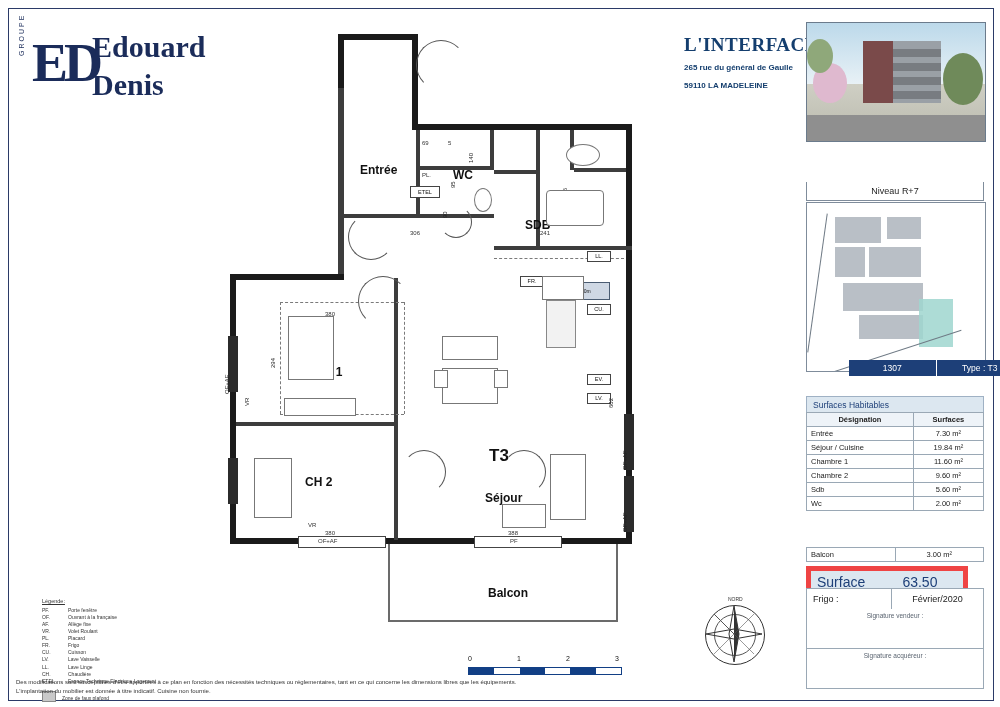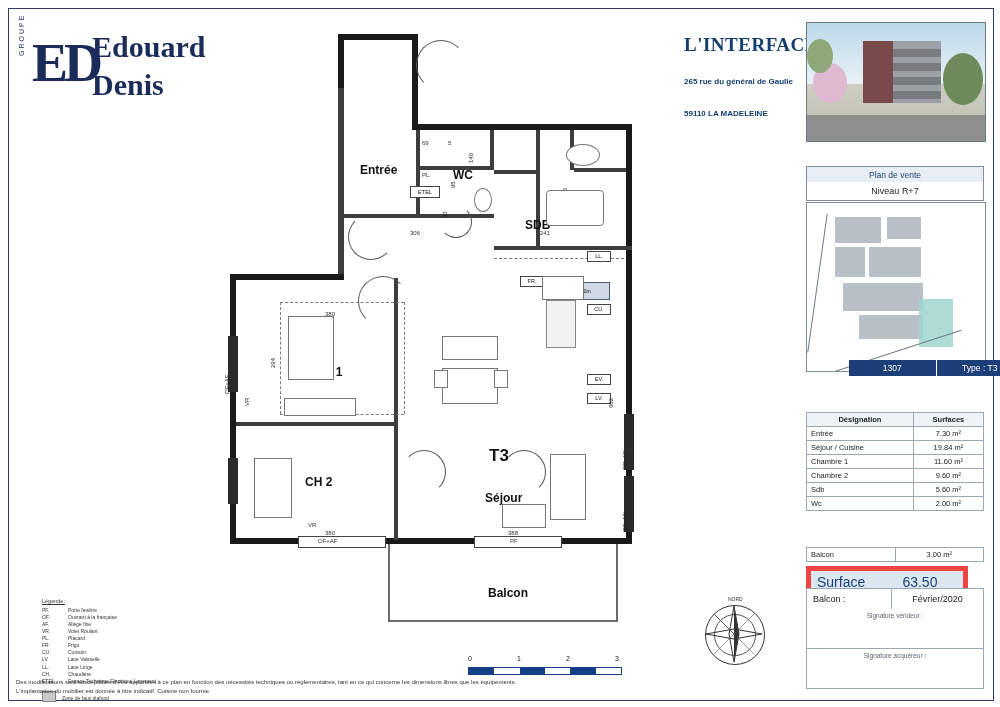--- a/index.html
+++ b/index.html
@@ -10,21 +10,21 @@
   
   .logo{position:absolute;left:14px;top:26px;width:240px;height:80px;}
   .logo .grp{position:absolute;left:4px;top:30px;transform:rotate(-90deg);transform-origin:left top;font-size:7px;letter-spacing:2px;color:#1b2c5a;}
   .logo .mono{position:absolute;left:18px;top:6px;font-family:"Liberation Serif",serif;font-size:54px;color:#1b2c5a;font-weight:bold;letter-spacing:-4px;}
   .logo .n1{position:absolute;left:78px;top:4px;font-family:"Liberation Serif",serif;font-size:30px;color:#1b2c5a;font-weight:bold;}
   .logo .n2{position:absolute;left:78px;top:42px;font-family:"Liberation Serif",serif;font-size:30px;color:#1b2c5a;font-weight:bold;text-align:center;}
 
   
   .proj{position:absolute;left:684px;top:34px;width:120px;}
   .proj .t{font-family:"Liberation Serif",serif;font-size:19px;color:#143e6e;letter-spacing:.5px;font-weight:bold;white-space:nowrap;}
-  .proj .a{font-size:8px;color:#143e6e;margin-top:21px;line-height:1.35;white-space:nowrap;font-weight:bold;}
+  .proj .a{font-size:8px;color:#143e6e;margin-top:7px;line-height:1.35;white-space:nowrap;font-weight:bold;}
   .photo{position:absolute;left:806px;top:22px;width:178px;height:118px;border:1px solid #6b7b8c;overflow:hidden;background:#cfe3ef;}
   .sky{position:absolute;left:0;top:0;width:100%;height:52%;background:linear-gradient(#bcd9ea,#e8f1f6);}
   .ground{position:absolute;left:0;top:52%;width:100%;height:48%;background:linear-gradient(#cfcfc4,#b9b9ad);}
   .bld{position:absolute;left:56px;top:18px;width:78px;height:62px;background:#9aa0a6;}
   .bld .row{position:absolute;left:0;width:100%;height:8px;background:#5d5f63;opacity:.55;}
   .bld2{position:absolute;left:56px;top:18px;width:30px;height:62px;background:#7a4a4a;}
   .road{position:absolute;left:0;top:78%;width:100%;height:22%;background:#8f8f8f;}
   .tree{position:absolute;border-radius:50%;}
   .t1{left:6px;top:40px;width:34px;height:40px;background:#dfb9cf;}
   .t2{left:136px;top:30px;width:40px;height:52px;background:#6f8a5a;}
@@ -130,40 +130,40 @@
       <div class="row" style="top:36px"></div>
         <div class="row" style="top:50px"></div>
     </div>
     <div class="bld2"></div>
     <div class="road"></div>
     <div class="tree t1"></div>
     <div class="tree t2"></div>
     <div class="tree t3"></div>
   </div>
 
-  <div class="boxhdr plan-title">Plan de vente</div>
   <div class="plan-level">Niveau R+7</div>
 
   <div class="keyplan">
     <div class="kp-b" style="left:28px;top:14px;width:46px;height:26px;"></div>
     <div class="kp-b" style="left:80px;top:14px;width:34px;height:22px;"></div>
     <div class="kp-b" style="left:28px;top:44px;width:30px;height:30px;"></div>
     <div class="kp-b" style="left:62px;top:44px;width:52px;height:30px;"></div>
     <div class="kp-b" style="left:36px;top:80px;width:80px;height:28px;"></div>
     <div class="kp-b" style="left:52px;top:112px;width:64px;height:24px;"></div>
     <div class="kp-hl" style="left:112px;top:96px;width:34px;height:48px;"></div>
     <div class="kp-line" style="left:8px;top:150px;width:150px;height:1px;transform:rotate(-18deg);"></div>
     <div class="kp-line" style="left:10px;top:10px;width:1px;height:140px;transform:rotate(8deg);"></div>
   </div>
 
   <div class="lotbar">
     <div>1307</div>
     <div>Type : T3</div>
   </div>
 
+  <div class="sh-title">Surfaces Habitables</div>
   <table class="surf">
     <tbody>
         <tr>
       <th>Désignation</th>
       <th>Surfaces</th>
     </tr>
     <tr>
           <td class="lbl">Entrée</td>
           <td class="val">7.30 m²</td>
         </tr>
@@ -198,21 +198,21 @@
     </tr>
   </tbody>
     </table>
 
   <div class="stot">
     <span>Surface totale</span>
     <span>63.50 m²</span>
   </div>
 
   <div class="indice">
-    <div class="a">Balcon :</div>
+    <div class="a">Frigo :</div>
     <div class="b">Février/2020</div>
   </div>
   <div class="sig sig1">
       <span>Signature vendeur :</span>
     </div>
   <div class="sig sig2">
       <span>Signature acquéreur :</span>
     </div>
 
   <div class="plan">

